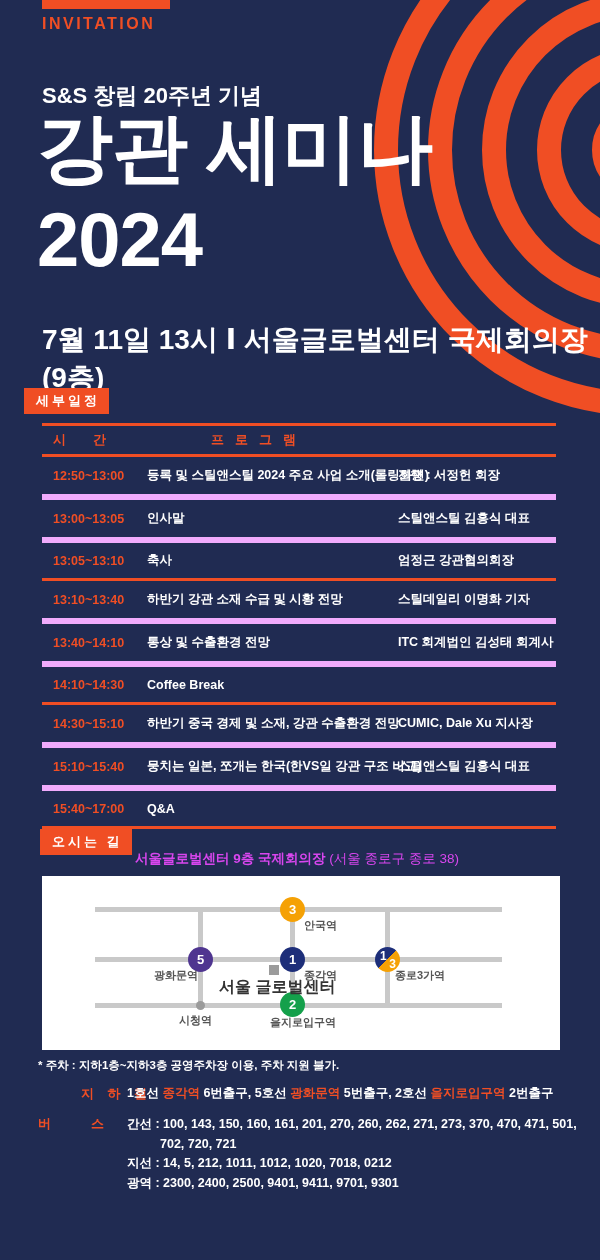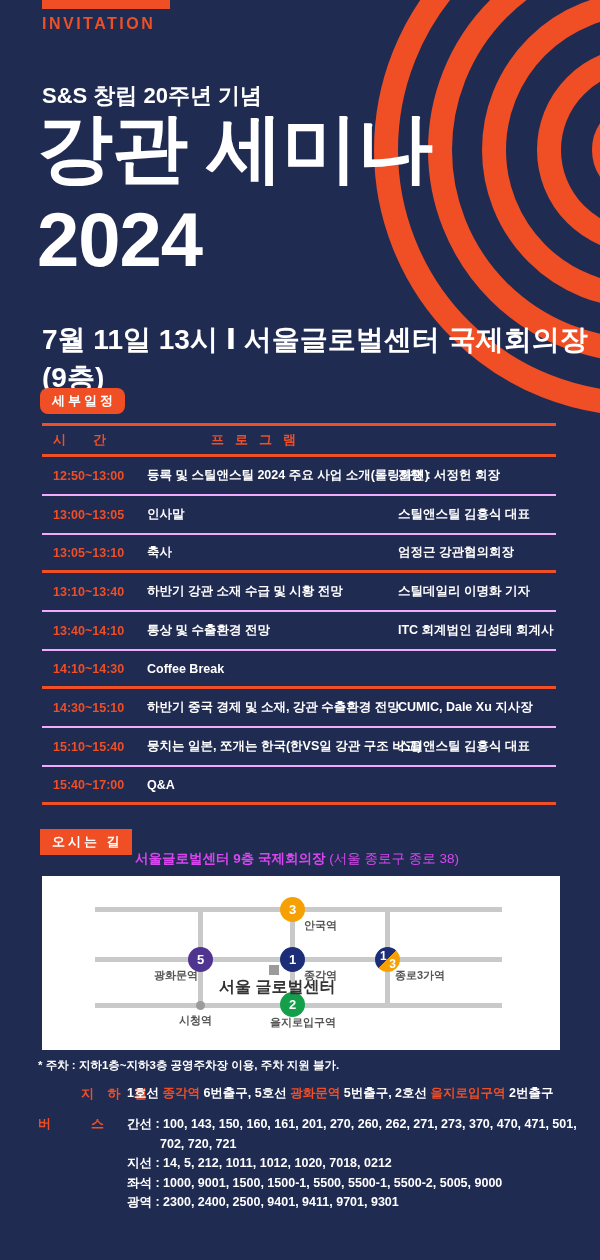--- a/index.html
+++ b/index.html
@@ -16,33 +16,33 @@
   .topbar{position:absolute;left:42px;top:0;width:128px;height:9px;background:#F04E24;}
   .eyebrow{position:absolute;left:42px;top:15px;color:#F04E24;font-size:16px;font-weight:700;letter-spacing:2.5px;}
   .subtitle{position:absolute;left:42px;top:81px;color:#FFFFFF;font-size:22px;font-weight:600;}
   .title-line{position:absolute;left:37px;color:#FFFFFF;font-size:76px;font-weight:600;line-height:92px;letter-spacing:-1px;}
   .title-1{top:102px;}
   .title-2{top:194px;}
   .date-venue{position:absolute;left:42px;top:321px;color:#FFFFFF;font-size:28px;font-weight:700;}
 
   
   .badge{position:absolute;background:#F04E24;color:#FFFFFF;font-size:13px;font-weight:700;letter-spacing:3px;padding:4px 9px 4px 12px;}
-  .badge-sched{left:40px;top:388px;border-radius:8px;}
+  .badge-sched{left:24px;top:388px;}
   .badge-dir{left:40px;top:829px;}
   .dir-title{position:absolute;left:135px;top:850px;color:#d946ef;font-size:13.5px;font-weight:700;white-space:nowrap;}
   .dir-title .vn{font-weight:400;}
 
   
   .sched{position:absolute;left:42px;top:423px;width:514px;border-top:3px solid #F04E24;}
   .shead{display:grid;grid-template-columns:94px 251px 1fr;padding-left:11px;height:28px;align-items:center;
          border-bottom:3px solid #F04E24;color:#F04E24;font-weight:700;font-size:13px;white-space:nowrap;}
   .shead .h-time{letter-spacing:27px;}
   .shead .h-prog{letter-spacing:11px;margin-left:64px;}
   .srow{display:grid;grid-template-columns:94px 251px 1fr;padding-left:11px;height:37px;align-items:center;
-        border-bottom:2px solid #f0abfc;font-size:12.5px;font-weight:700;color:#FFFFFF;white-space:nowrap;}
+        border-bottom:6px solid #f0abfc;font-size:12.5px;font-weight:700;color:#FFFFFF;white-space:nowrap;}
   .srow.thick{height:35px;border-bottom:3px solid #F04E24;}
   .srow .stime{color:#F04E24;}
 
   
   .map{position:absolute;left:42px;top:876px;width:518px;height:174px;background:#FFFFFF;}
   .road{position:absolute;background:#C9C9C9;}
   .st{position:absolute;width:25px;height:25px;border-radius:50%;color:#FFFFFF;font-size:13px;font-weight:700;
       display:flex;align-items:center;justify-content:center;}
   .c-line1{background:#1D2E79;}
   .c-line2{background:#14A04B;}
@@ -195,15 +195,14 @@
 <div class="t-label t-label-subway">지하철</div>
 <div class="subway-line">
   <span>1호선 </span><span class="hl">종각역</span><span> 6번출구, 5호선 </span><span class="hl">광화문역</span><span> 5번출구, 2호선 </span><span class="hl">을지로입구역</span><span> 2번출구</span>
 </div>
 
 <div class="t-label t-label-bus">버스</div>
 <div class="bus-block">
   <div>간선 : 100, 143, 150, 160, 161, 201, 270, 260, 262, 271, 273, 370, 470, 471, 501,</div>
   <div class="indent">702, 720, 721</div>
   <div>지선 : 14, 5, 212, 1011, 1012, 1020, 7018, 0212</div>
-  <div>좌석 : 1000, 9001, 1500, 1500-1, 5500, 5500-1, 5500-2, 5005, 9000</div>
   <div>광역 : 2300, 2400, 2500, 9401, 9411, 9701, 9301</div>
 </div>
 
 </body></html>

